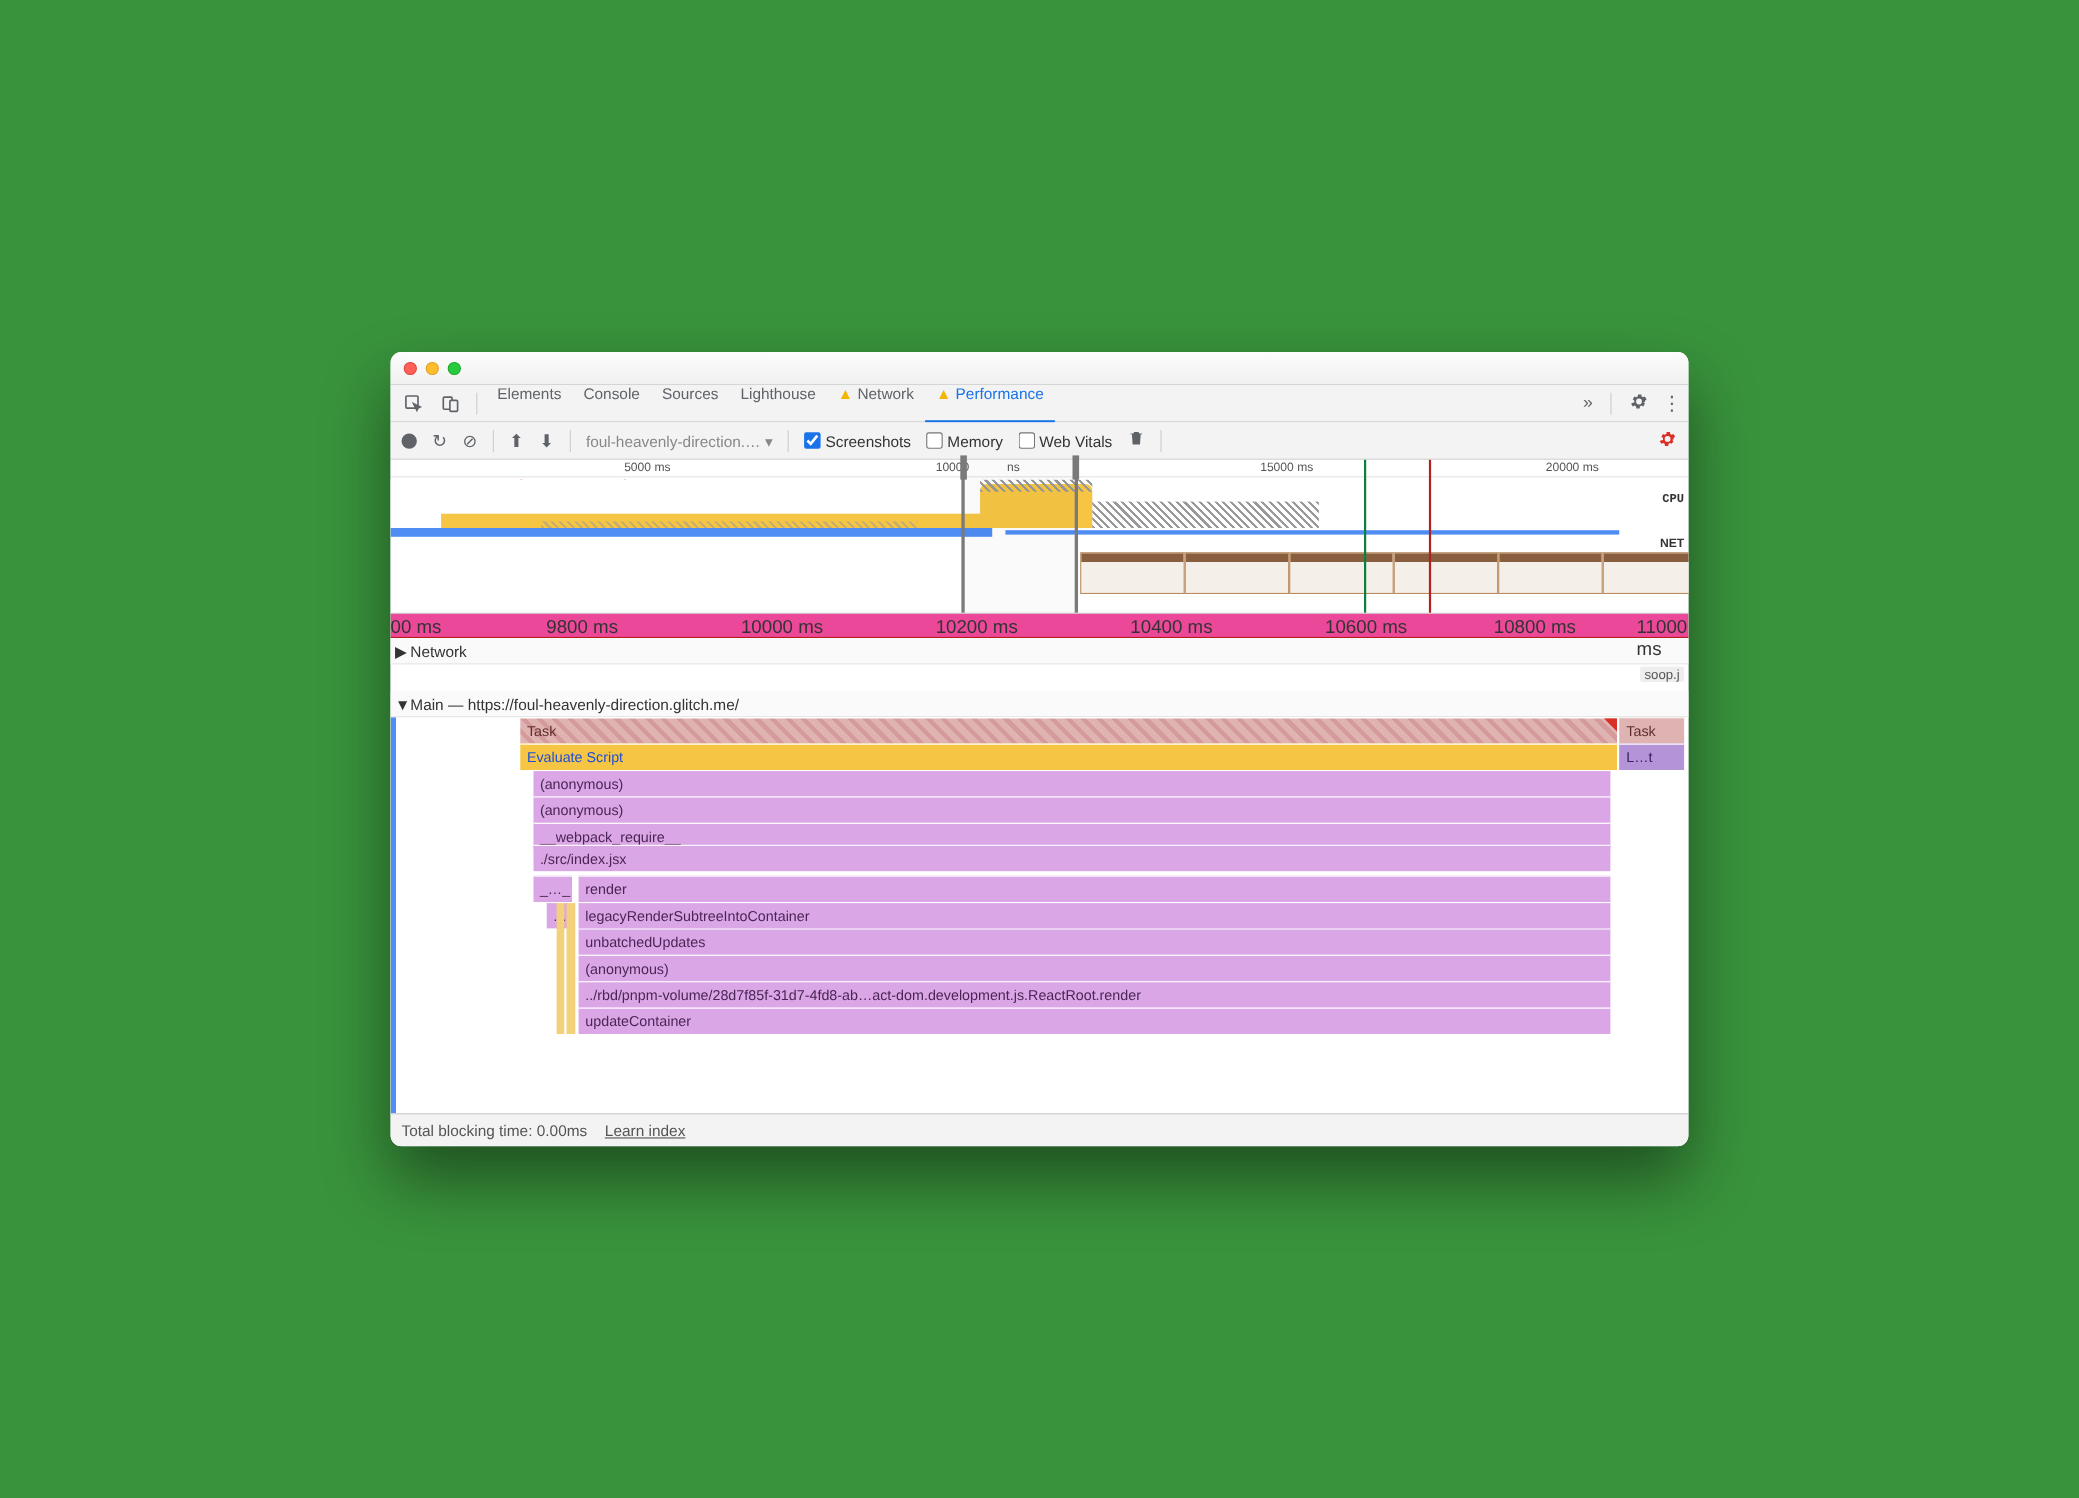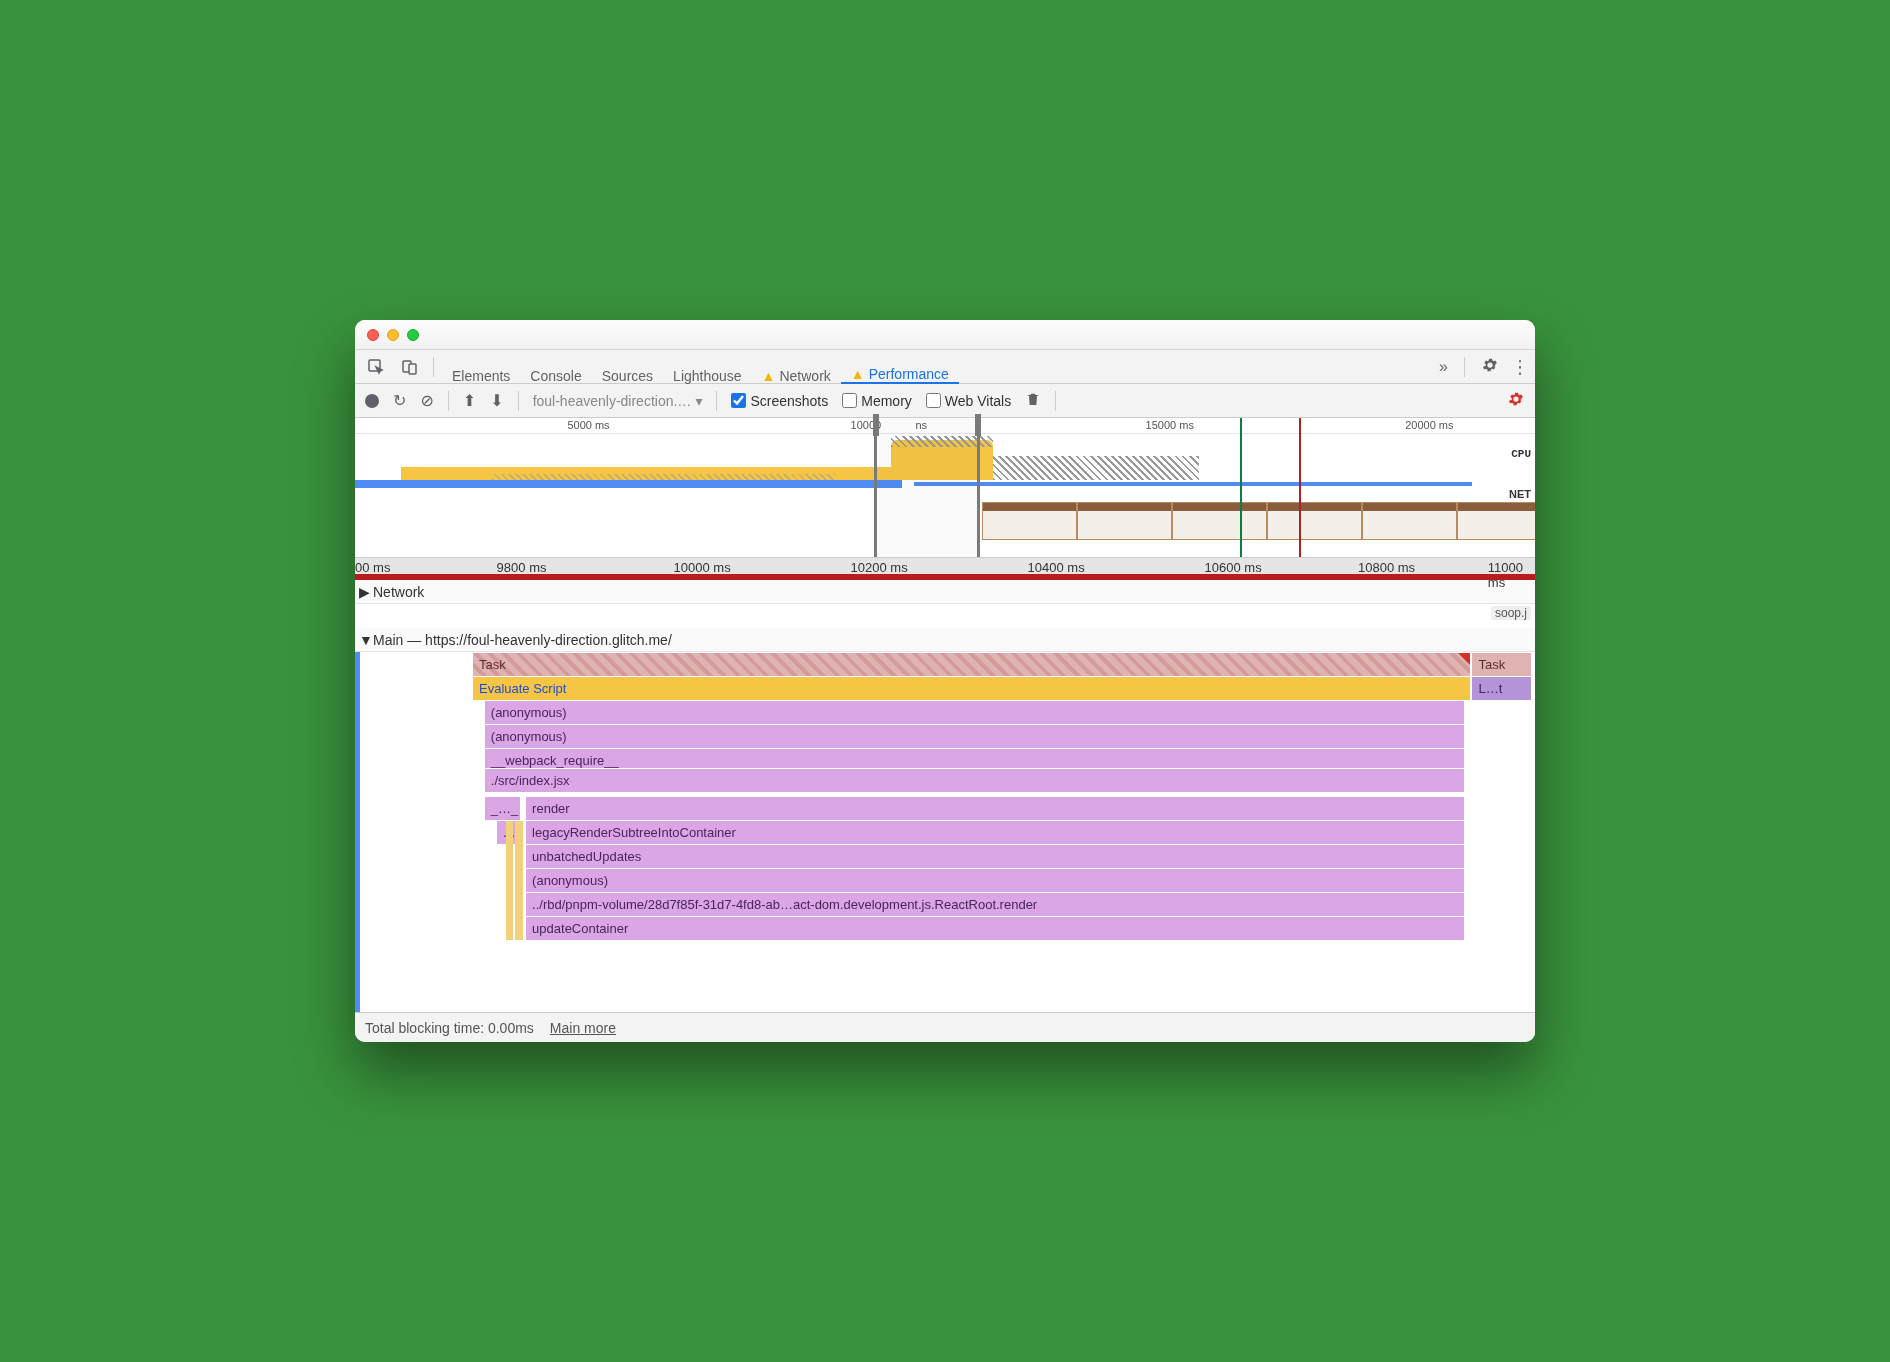--- a/index.html
+++ b/index.html
@@ -45,21 +45,21 @@
     display: flex;
     align-items: center;
     padding: 0 6px;
     gap: 4px;
     background: #f3f3f3;
     font-size: 14px;
     color: #5f6368;
   }
   .tab-icon { width: 30px; display: flex; align-items: center; justify-content: center; color: #5f6368; }
   .tab-sep { width: 1px; height: 20px; background: #ccc; margin: 0 4px; }
-  .tab { padding: 0 10px; height: 34px; display: flex; align-items: flex-end; gap: 4px; cursor: pointer; }
+  .tab { padding: 0 10px; height: 34px; display: flex; align-items: flex-start; gap: 4px; cursor: pointer; }
   .tab.active { color: #1a73e8; border-bottom: 2px solid #1a73e8; font-weight: 500; }
   .warn-icon { color: #f4b400; }
   .tabs-right { margin-left: auto; display: flex; align-items: center; gap: 12px; }
   .chev { font-size: 16px; color: #666; }
 
   
   .toolbar {
     height: 34px;
     border-bottom: 1px solid #ccc;
     display: flex;
@@ -97,21 +97,21 @@
   .net-blue { position: absolute; top: 0; height: 8px; background: #4f8df5; }
   .thumbs { position: absolute; top: 78px; left: 0; right: 40px; height: 50px; display: flex; }
   .thumb { flex: 0 0 95px; height: 38px; margin: 6px 0 0 0; border: 1px solid #b98b5e; background: linear-gradient(#895e3e,#895e3e 22%,#f4efe8 22%); }
   .viewport { position: absolute; top: 0; bottom: 0; border-left: 3px solid #7a7a7a; border-right: 3px solid #7a7a7a; background: rgba(0,0,0,0.02); }
   .vp-handle { position: absolute; top: 0; width: 6px; height: 22px; background: #7a7a7a; }
   .marker-green { position: absolute; top: 0; bottom: 0; width: 2px; background: #0a7f3f; }
   .marker-red   { position: absolute; top: 0; bottom: 0; width: 2px; background: #b02121; }
   .ov-tiny { position: absolute; top: 18px; width: 2px; height: 6px; background: #d93025; }
 
   
-  .ruler2 { height: 22px; border-bottom: 6px solid #b91c1c; font-size: 13px; color: #333; position: relative; background: #e5e5e5; }
+  .ruler2 { height: 22px; border-bottom: 1px solid #b91c1c; font-size: 17px; color: #333; position: relative; background: #ec4899; }
   .r2-tick { position: absolute; top: 2px; }
 
   
   .tracks { background: #fff; font-size: 14px; color: #333; }
   .track-header { height: 24px; display: flex; align-items: center; padding-left: 4px; border-bottom: 1px solid #e6e6e6; background: #fafafa; }
   .track-header .disclosure { width: 14px; }
   .lane-nw { position: relative; height: 24px; }
   .lane-nw .badge { position: absolute; right: 4px; top: 2px; font-size: 12px; background: #eee; padding: 0 4px; color: #555; border-radius: 2px; }
   .edge-blue { position: absolute; left: 0; top: 0; bottom: 0; width: 5px; background: #4f8df5; }
   .flame { position: absolute; height: 24px; font-size: 13px; line-height: 24px; padding-left: 6px; overflow: hidden; white-space: nowrap; border-top: 1px solid #fff; }
@@ -318,15 +318,15 @@
         <div class="flame f-fn" style="left: 14.5%; width: 79.5%; top: 216px;">(anonymous)</div>
         <div class="flame f-fn" style="left: 14.5%; width: 79.5%; top: 240px;">../rbd/pnpm-volume/28d7f85f-31d7-4fd8-ab…act-dom.development.js.ReactRoot.render</div>
         <div class="flame f-fn" style="left: 14.5%; width: 79.5%; top: 264px;">updateContainer</div>
         <div class="flame f-mini" style="left: 12.8%; width: 0.6%; top: 168px; height: 120px;"></div>
         <div class="flame f-mini" style="left: 13.6%; width: 0.6%; top: 168px; height: 120px;"></div>
       </div>
   </div>
 
   <div class="footer">
     <span>Total blocking time: 0.00ms</span>
-    <a href="#">Main more</a>
+    <a href="#">Learn index</a>
   </div>
 </div>
 
 </body></html>

